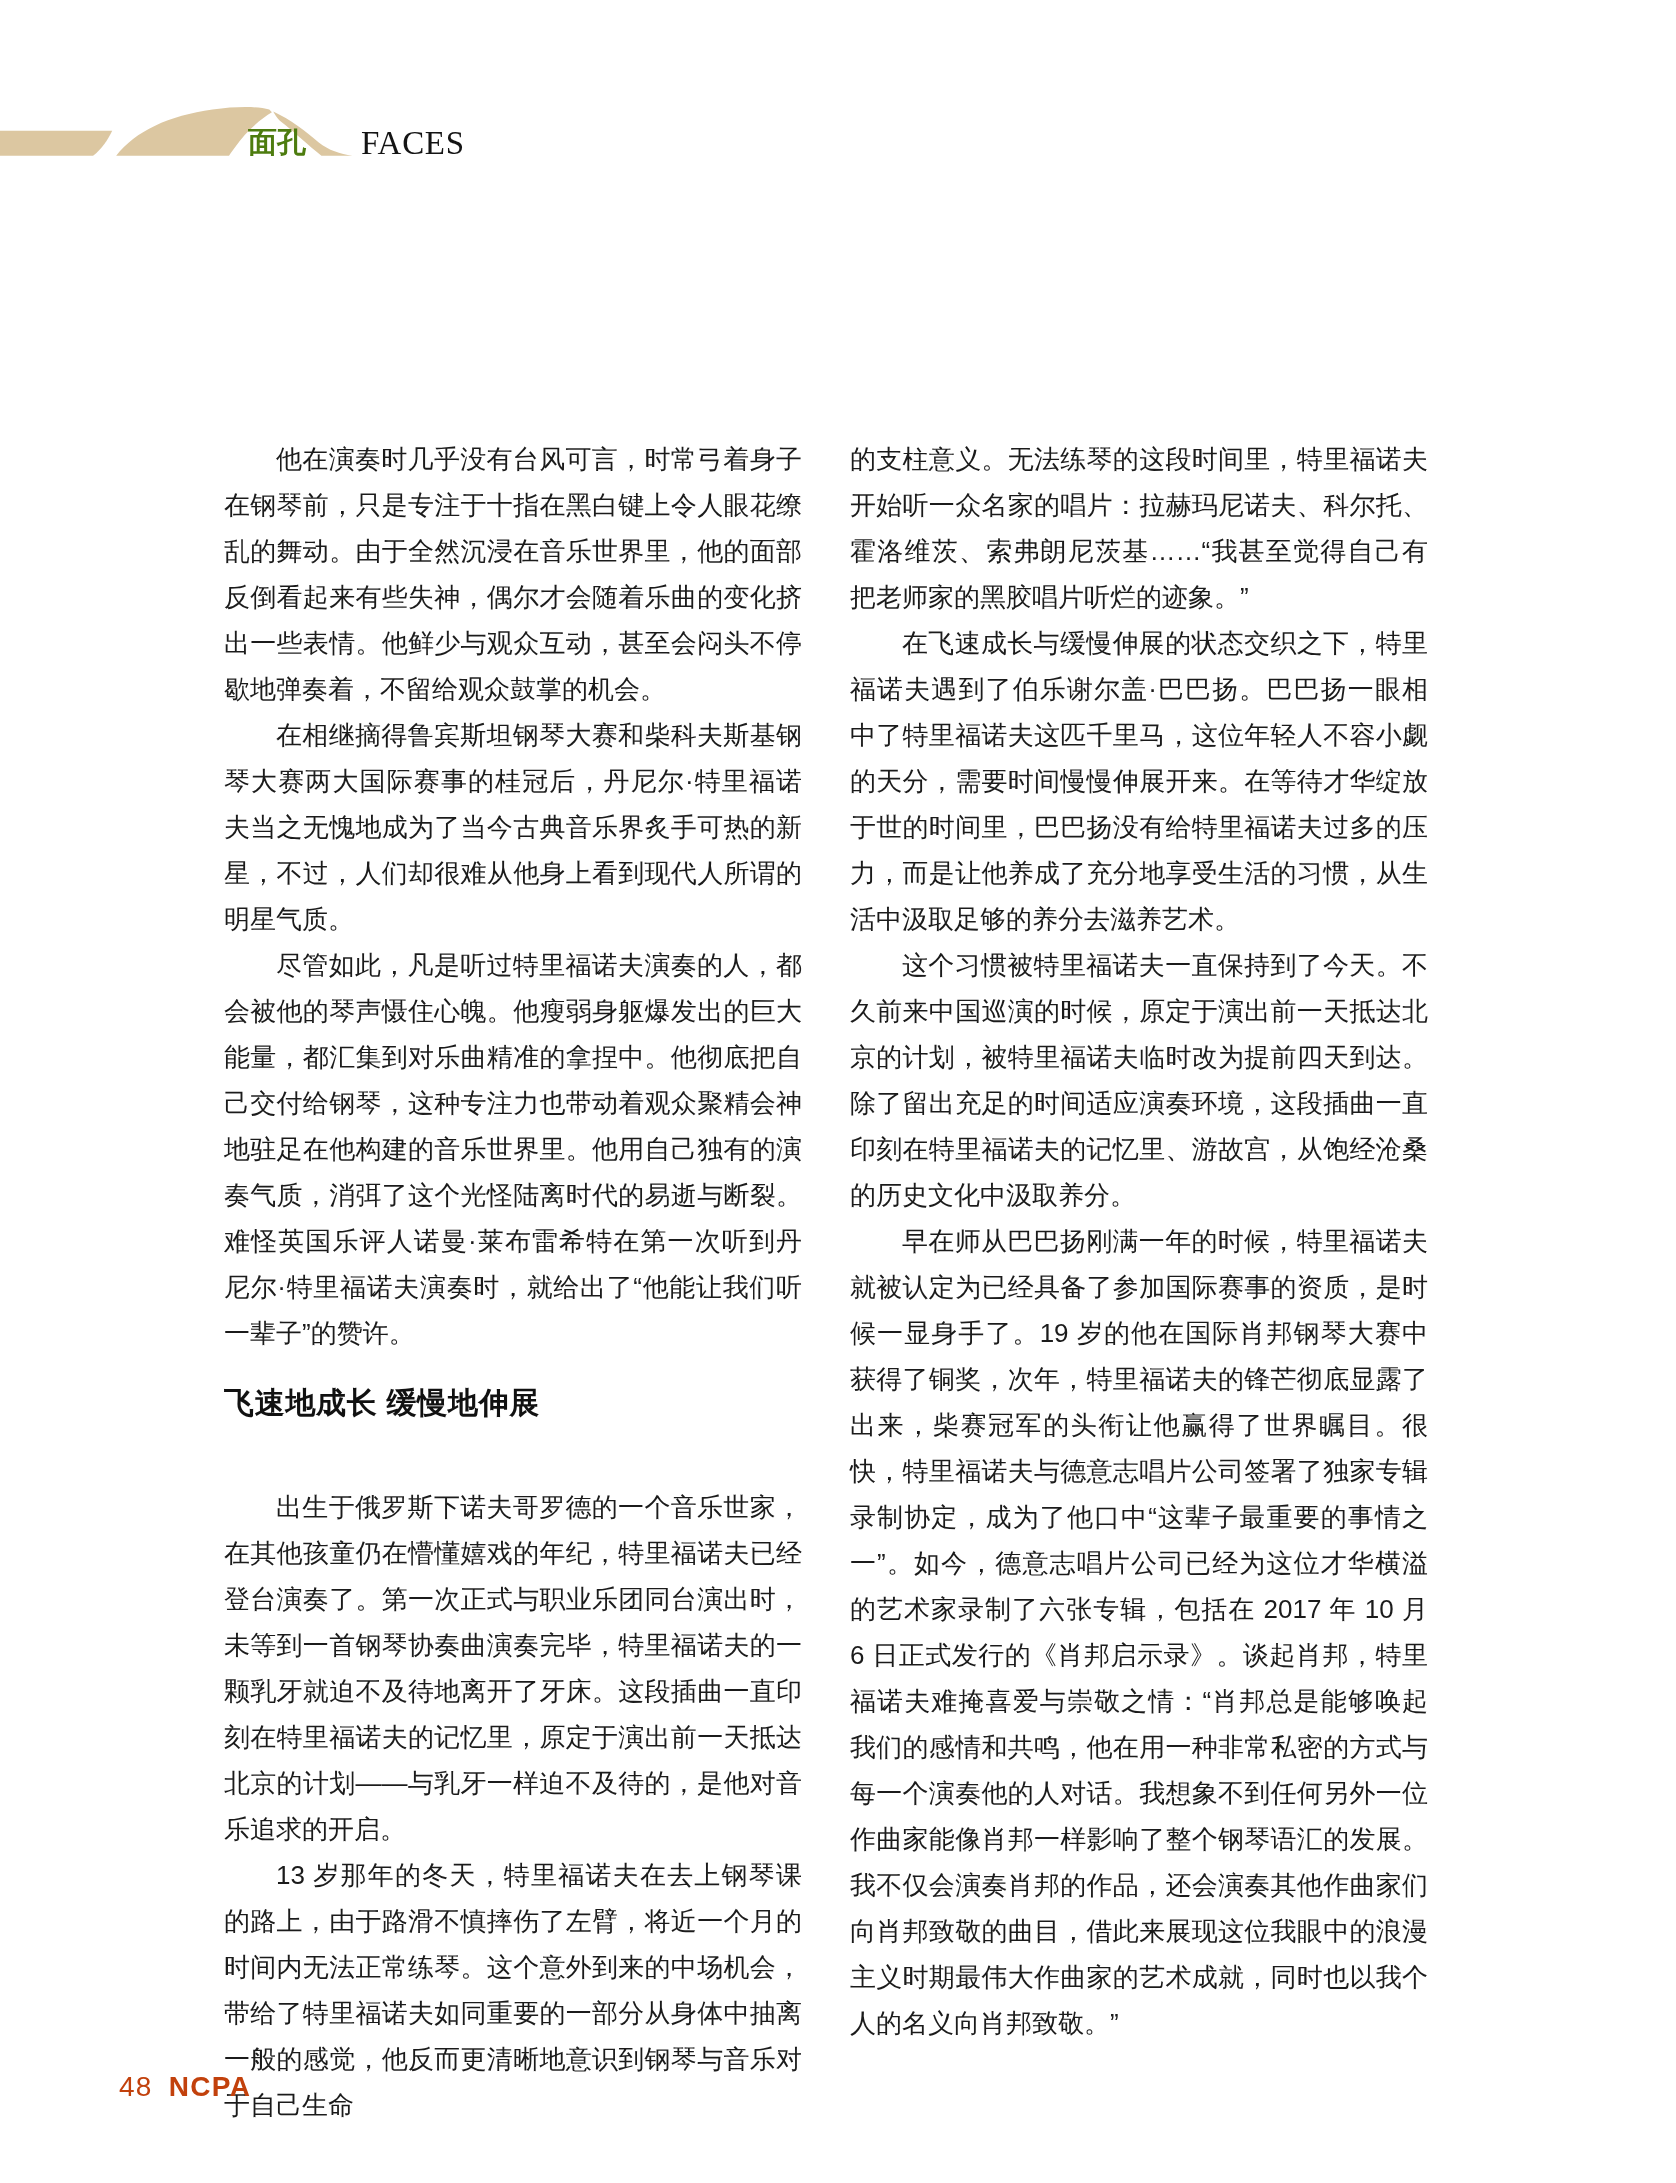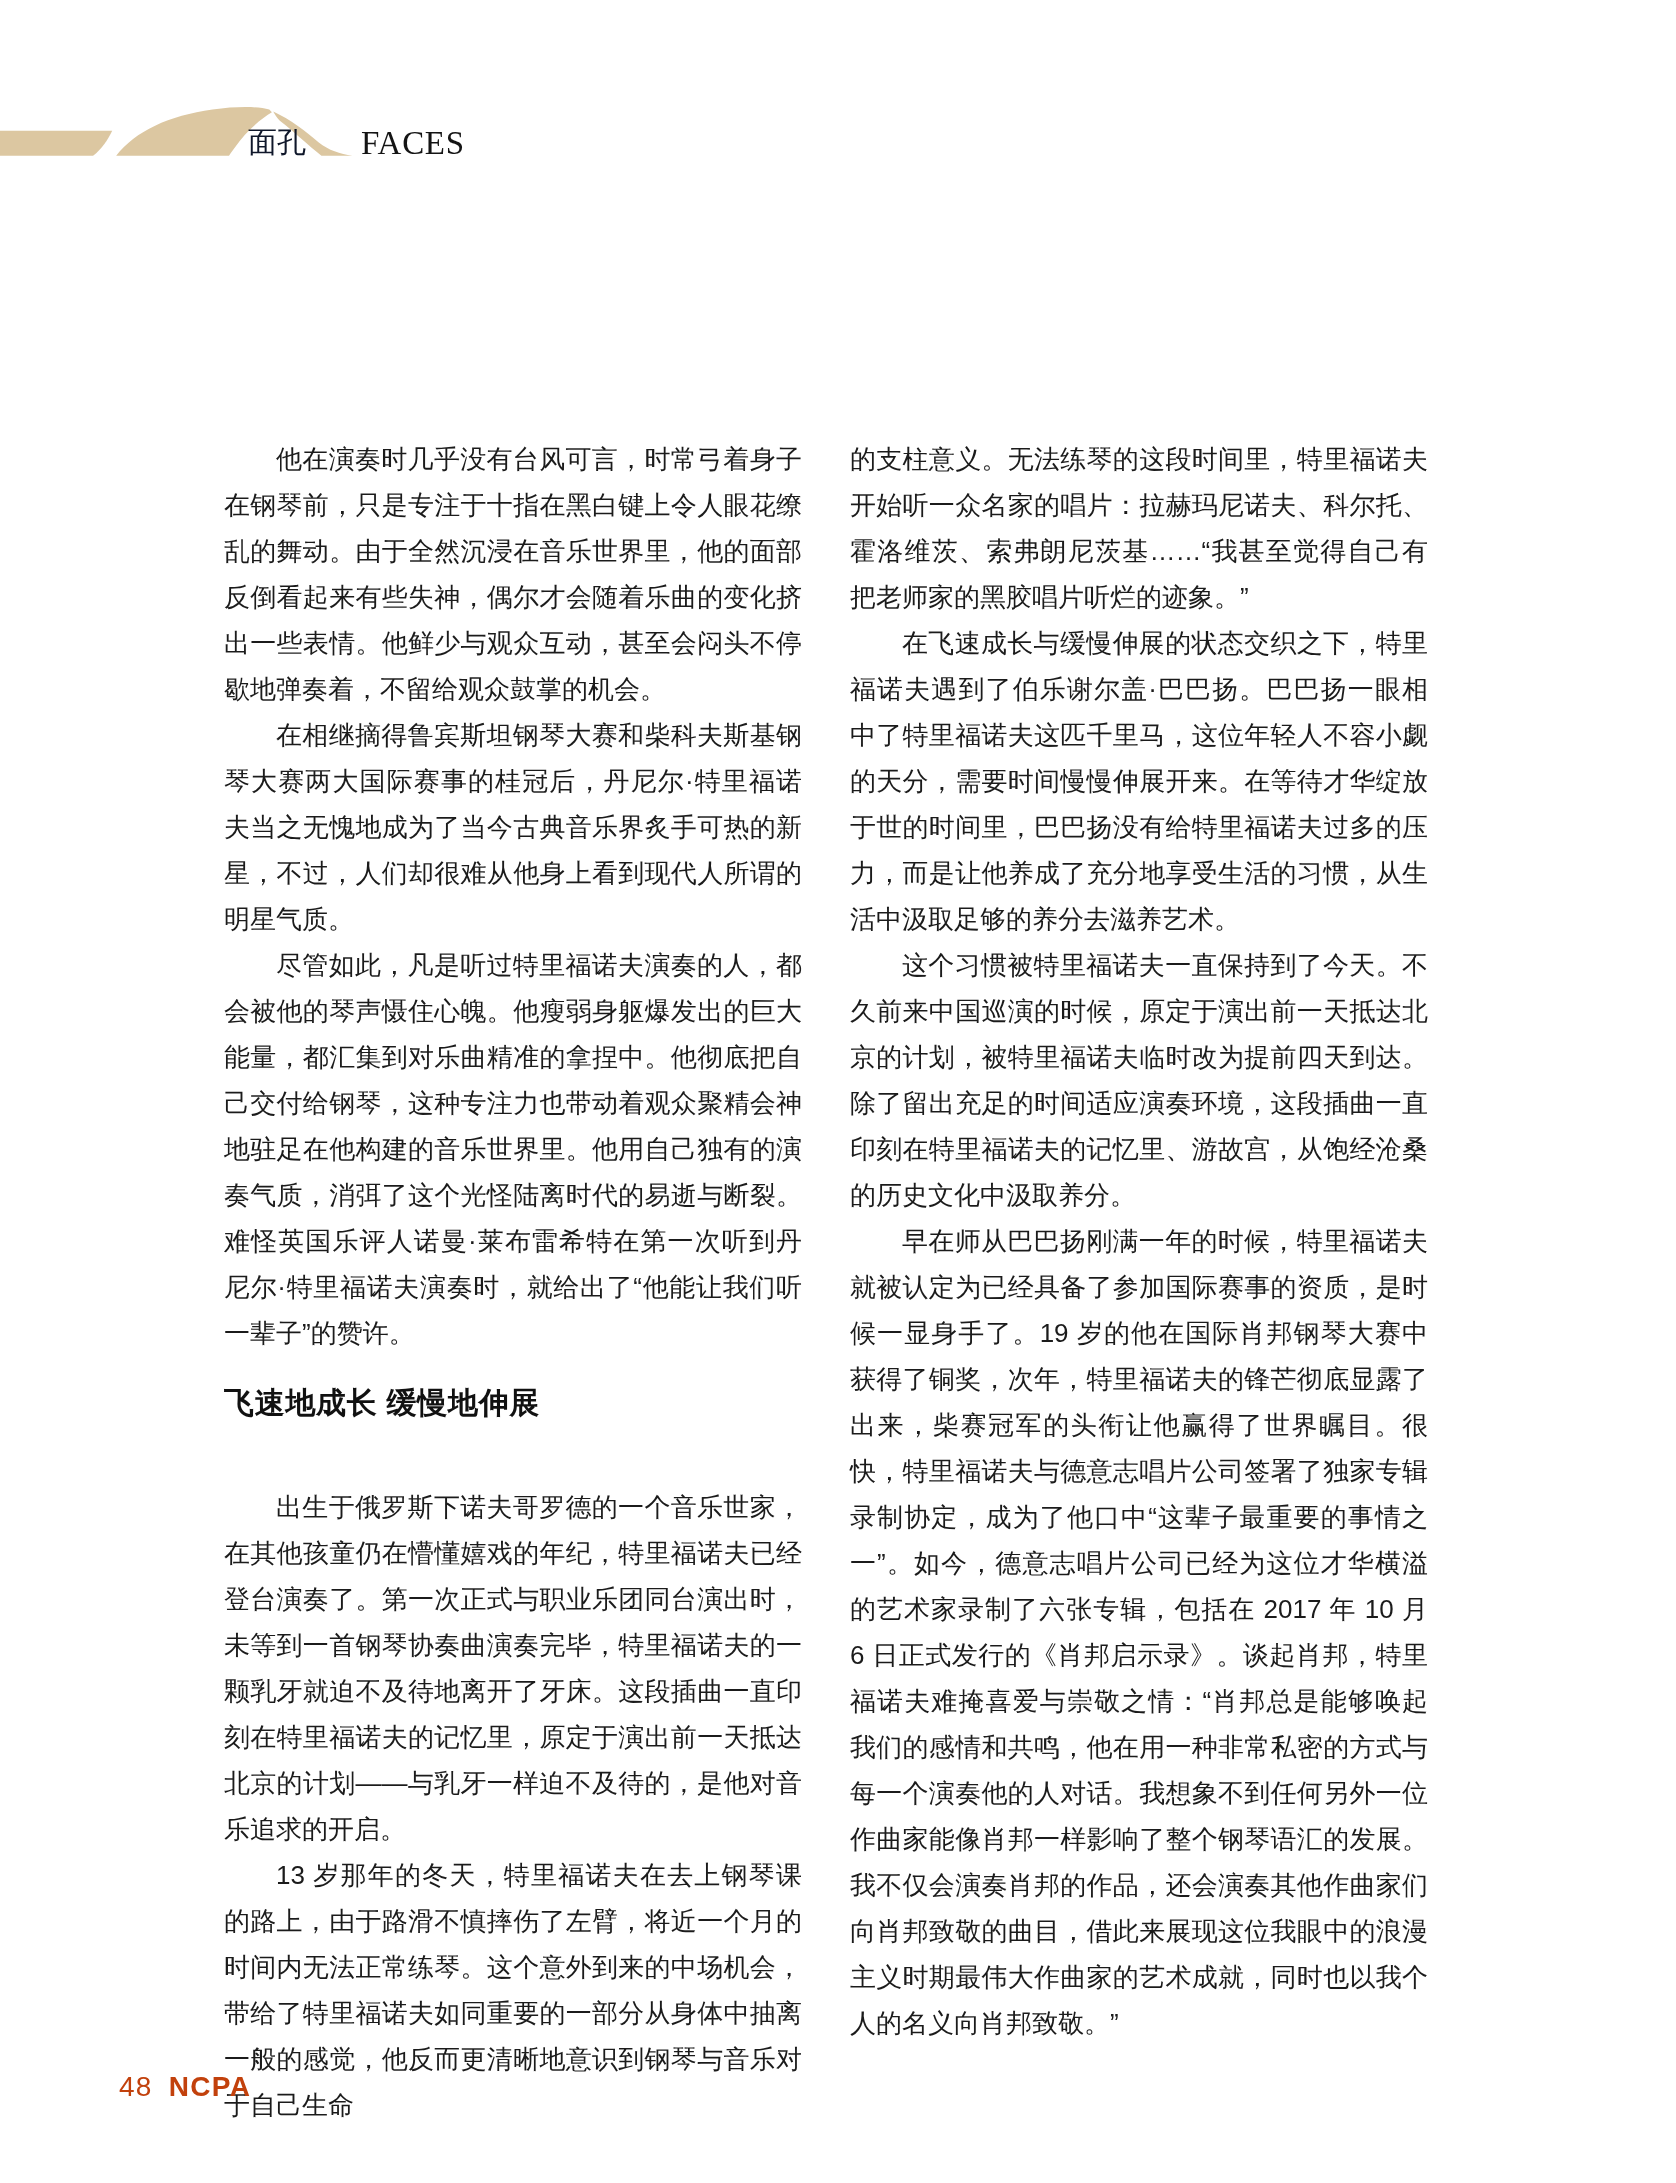--- a/index.html
+++ b/index.html
@@ -27,22 +27,22 @@
     position: absolute;
     left: 0;
     top: 0;
   }
   .header-cn {
     position: absolute;
     left: 248px;
     top: 127px;
     font-size: 29px;
     line-height: 30px;
-    font-weight: 400;
-    color: #0f172a;
+    font-weight: 700;
+    color: #4d7c0f;
     letter-spacing: 0px;
     white-space: nowrap;
   }
   .header-en {
     position: absolute;
     left: 349px;
     top: 127px;
     font-family: "Liberation Serif", serif;
     font-size: 33px;
     line-height: 33px;

